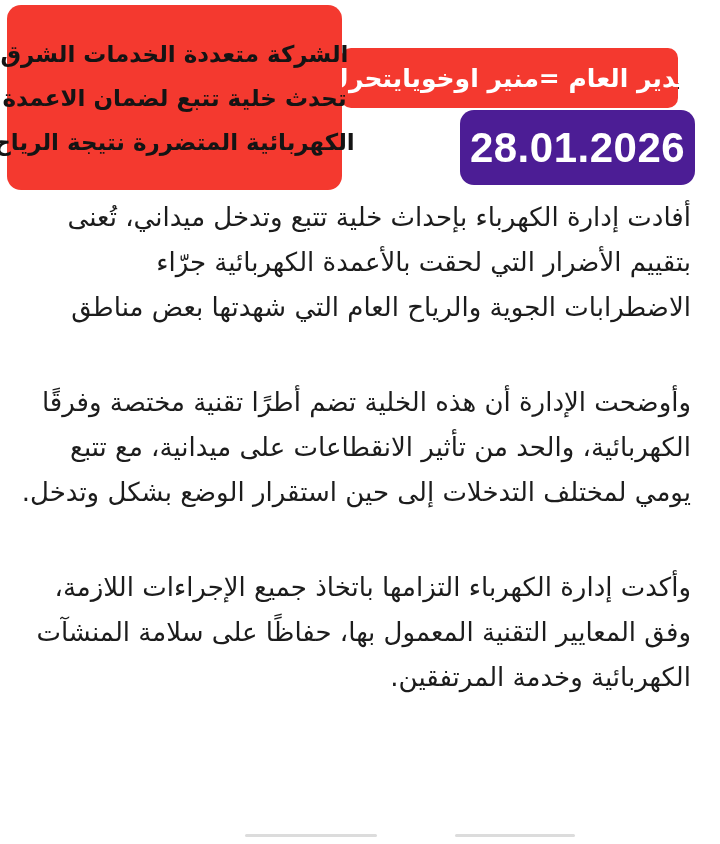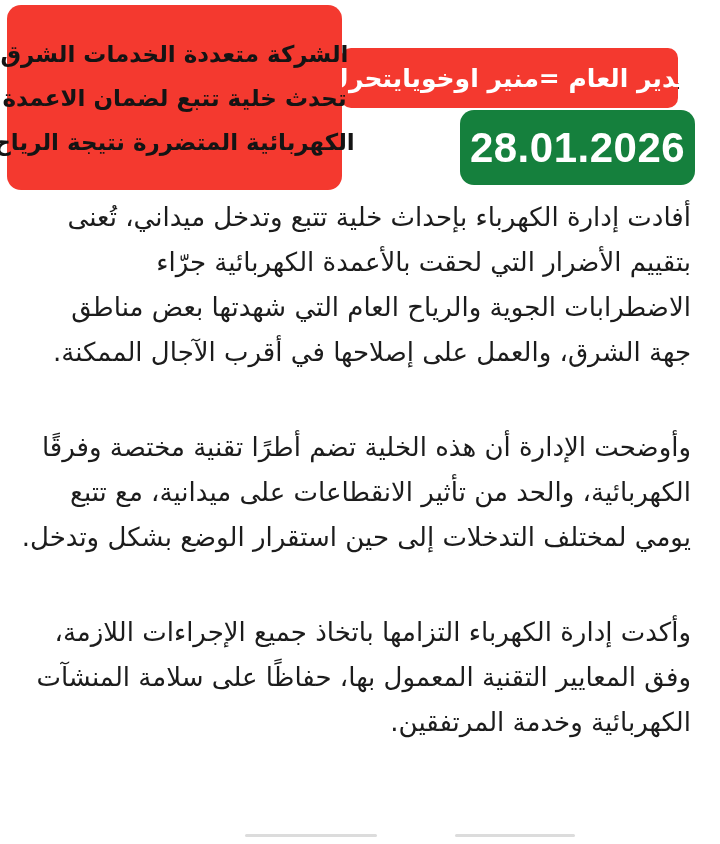--- a/index.html
+++ b/index.html
@@ -63,21 +63,21 @@
     color: #000000;
     z-index: 1;
     font-weight: 500;
   }
 
   
   .sticker-date {
     position: absolute;
     left: 460px; top: 110px;
     width: 235px; height: 75px;
-    background: #15803d;
+    background: #4c1d95;
     border-radius: 14px;
     display: flex;
     align-items: center;
     justify-content: center;
     z-index: 3;
   }
   .sticker-date .date-text {
     font-family: "Liberation Sans", "DejaVu Sans", sans-serif;
     color: #ffffff;
     font-weight: bold;
@@ -133,21 +133,20 @@
   <div class="sticker-date">
     <span class="date-text">28.01.2026</span>
   </div>
 
   <div class="article">
 
     <div class="para">
       <div class="t-line">أفادت إدارة الكهرباء بإحداث خلية تتبع وتدخل ميداني، تُعنى</div>
       <div class="t-line">بتقييم الأضرار التي لحقت بالأعمدة الكهربائية جرّاء</div>
       <div class="t-line">الاضطرابات الجوية والرياح العام التي شهدتها بعض مناطق</div>
-      <div class="t-line">جهة الشرق، والعمل على إصلاحها في أقرب الآجال الممكنة.</div>
     </div>
 
     <div class="para">
       <div class="t-line">وأوضحت الإدارة أن هذه الخلية تضم أطرًا تقنية مختصة وفرقًا</div>
       <div class="t-line">الكهربائية، والحد من تأثير الانقطاعات على ميدانية، مع تتبع</div>
       <div class="t-line">يومي لمختلف التدخلات إلى حين استقرار الوضع بشكل وتدخل.</div>
     </div>
 
     <div class="para">
       <div class="t-line">وأكدت إدارة الكهرباء التزامها باتخاذ جميع الإجراءات اللازمة،</div>

